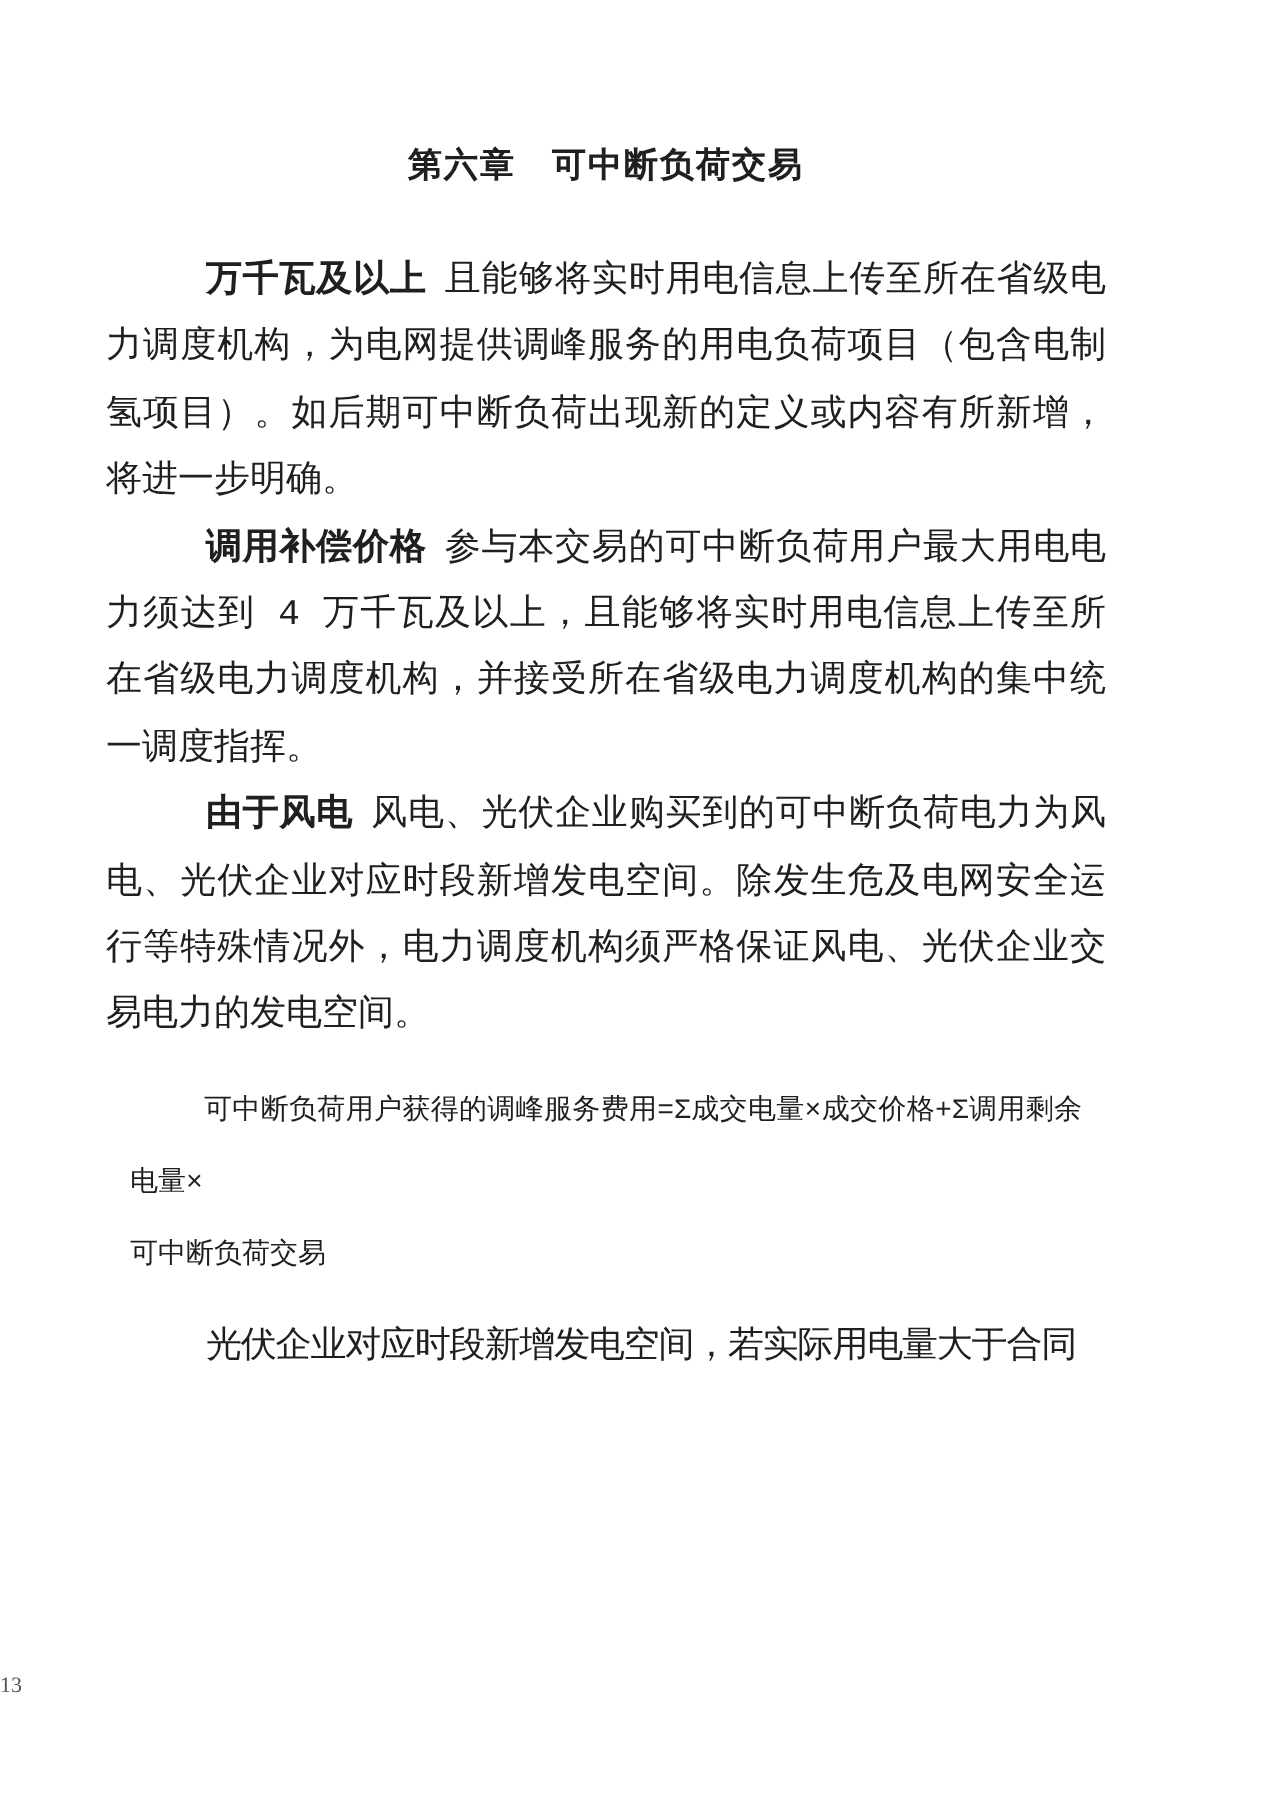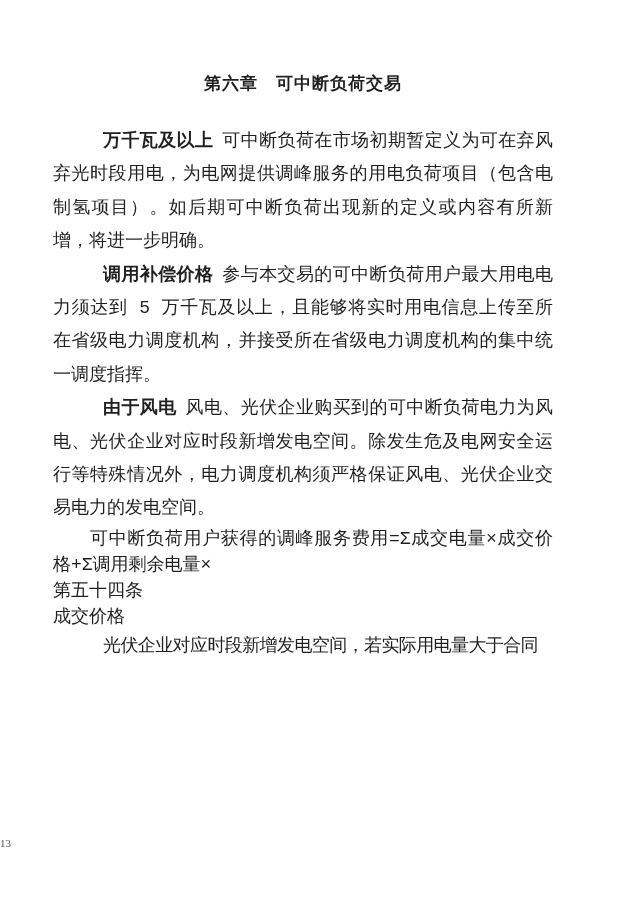--- a/index.html
+++ b/index.html
@@ -37,23 +37,23 @@
     line-height: 33.4px;
     text-align: justify;
     text-align-last: left;
     text-indent: 50px;
   }
   .article-label {
     font-weight: bold;
     margin-right: 9px;
   }
   p.formula {
-    margin: 0;
-    font-size: 18px;
-    line-height: 26px;
+    margin: 12px;
+    font-size: 14px;
+    line-height: 36px;
     text-align: justify;
     text-align-last: left;
   }
   .formula .f-line1 {
     display: block;
     text-indent: 37px;
   }
   .formula .f-line2 {
     display: block;
   }
@@ -72,35 +72,34 @@
   }
 </style>
 </head>
 <body>
 
 <div class="page">
   <div class="content">
 
     <h1 class="chapter-title">第六章　可中断负荷交易</h1>
 
-    <p class="para"><span class="article-label">万千瓦及以上</span><span>可中断负荷在市场初期暂定义为可在弃风弃光时段用电，为电网提供调峰服务的用电负荷项目（包含电制氢项目）。如后期可中断负荷出现新的定义或内容有所新增，将进一步明确。</span></p>
+    <p class="para"><span class="article-label">万千瓦及以上</span><span>且能够将实时用电信息上传至所在省级电力调度机构，为电网提供调峰服务的用电负荷项目（包含电制氢项目）。如后期可中断负荷出现新的定义或内容有所新增，将进一步明确。</span></p>
 
-    <p class="para"><span class="article-label">调用补偿价格</span><span>参与本交易的可中断负荷用户最大用电电力须达到 5 万千瓦及以上，且能够将实时用电信息上传至所在省级电力调度机构，并接受所在省级电力调度机构的集中统一调度指挥。</span></p>
+    <p class="para"><span class="article-label">调用补偿价格</span><span>参与本交易的可中断负荷用户最大用电电力须达到 4 万千瓦及以上，且能够将实时用电信息上传至所在省级电力调度机构，并接受所在省级电力调度机构的集中统一调度指挥。</span></p>
 
     <p class="para"><span class="article-label">由于风电</span><span>风电、光伏企业购买到的可中断负荷电力为风电、光伏企业对应时段新增发电空间。除发生危及电网安全运行等特殊情况外，电力调度机构须严格保证风电、光伏企业交易电力的发电空间。</span></p>
 
 
 
     <p class="formula">
         <span class="f-line1">可中断负荷用户获得的调峰服务费用=Σ成交电量×成交价格+Σ调用剩余电量×</span>
-        <span class="f-line2">第五十四条</span>
+        <span class="f-line2">可中断负荷交易</span>
       </p>
 
     <p class="formula">
-        <span class="f-line2">成交价格</span>
       </p>
 
     <p class="para continued"><span>光伏企业对应时段新增发电空间，若实际用电量大于合同</span></p>
 
   </div>
 
   <div class="page-number">13</div>
 </div>
 
 </body></html>

